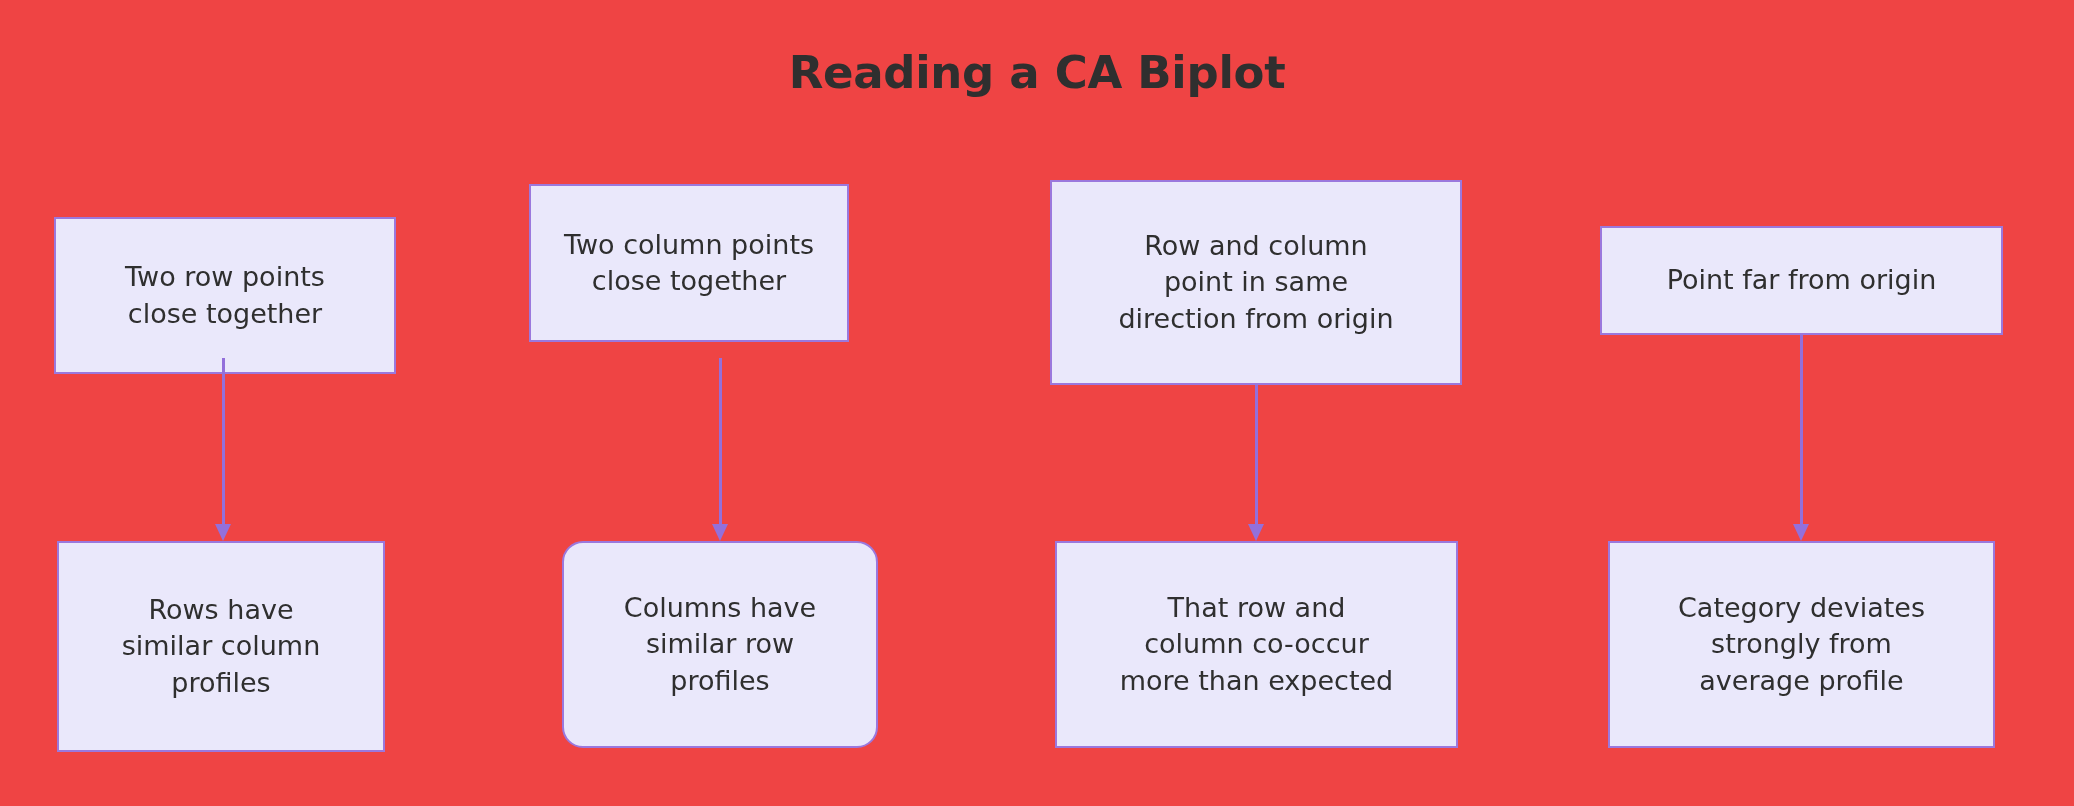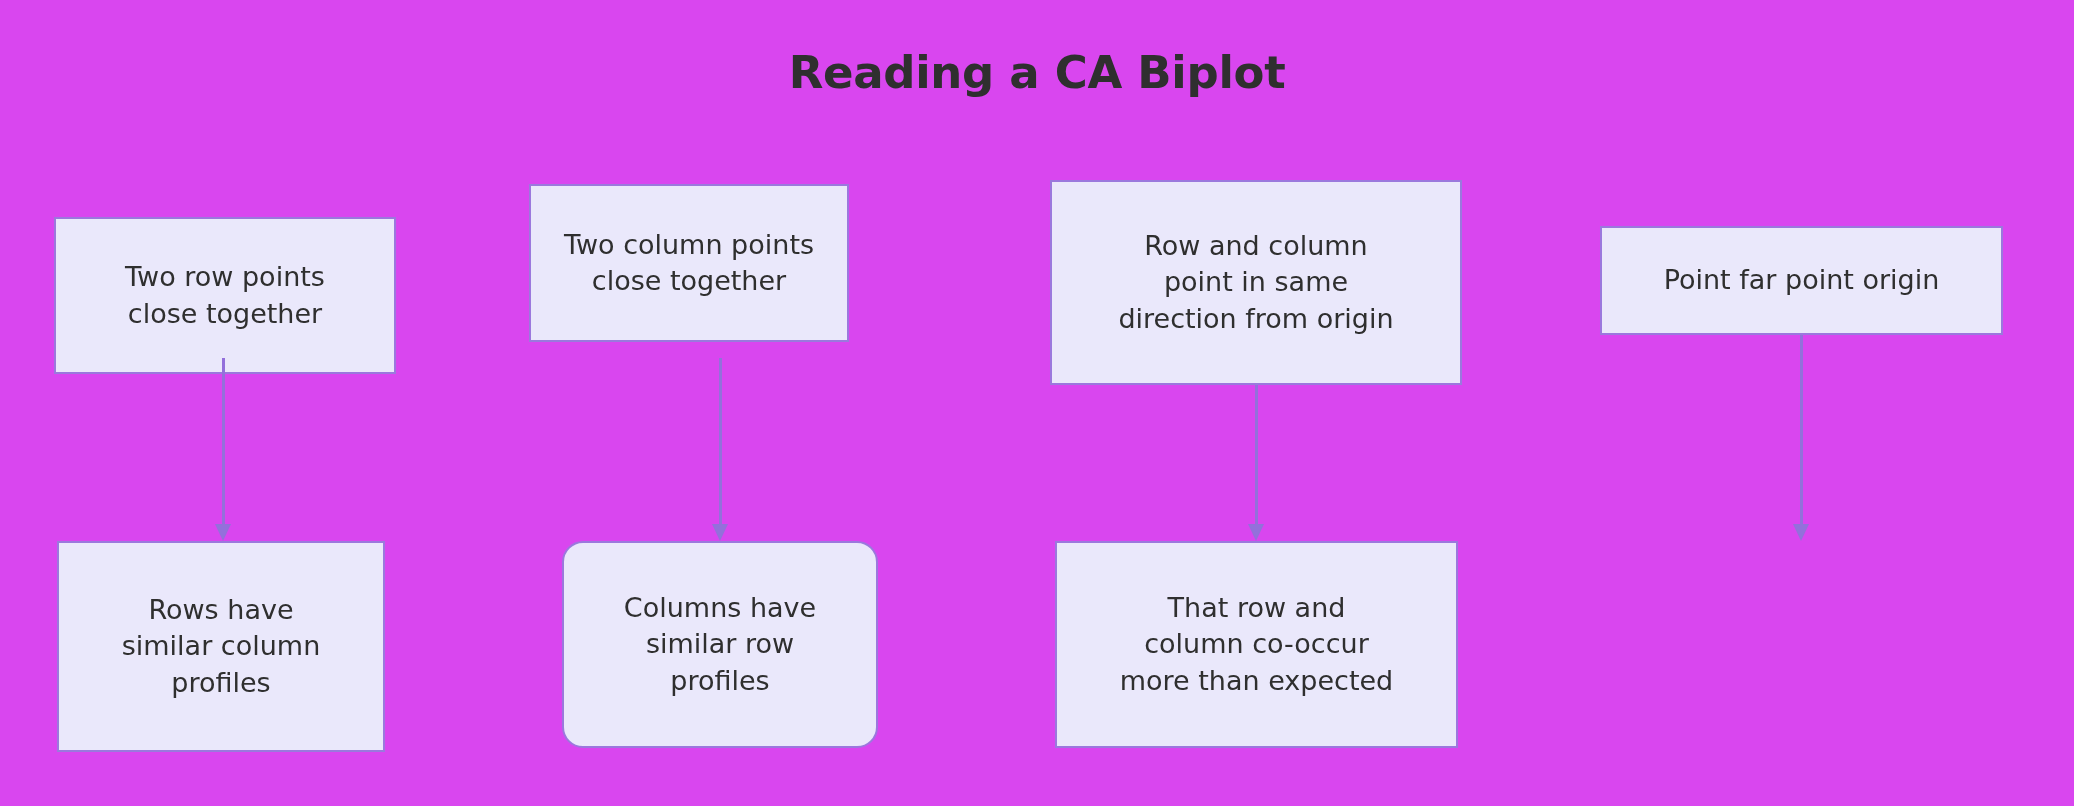--- a/index.html
+++ b/index.html
@@ -8,21 +8,21 @@
     padding: 0;
     background: #ffffff;
   }
   body {
     font-family: "DejaVu Sans", "Liberation Sans", sans-serif;
   }
   #canvas {
     position: relative;
     width: 2074px;
     height: 806px;
-    background: #d946ef;
+    background: #ef4444;
     overflow: hidden;
   }
   #page-title {
     position: absolute;
     left: 0;
     top: 46px;
     width: 2074px;
     text-align: center;
     font-size: 45px;
     font-weight: bold;
@@ -123,21 +123,24 @@
 
   <div class="connector" id="arrow-c3">
     <div class="stem" style="height:139px"></div>
     <div class="head" style="top:139px"></div>
   </div>
 
   <div class="node" id="node-c3-bottom">That row and
 column co-occur
 more than expected</div>
 
-  <div class="node" id="node-c4-top">Point far point origin</div>
+  <div class="node" id="node-c4-top">Point far from origin</div>
 
   <div class="connector" id="arrow-c4">
     <div class="stem" style="height:189px"></div>
     <div class="head" style="top:189px"></div>
   </div>
 
+  <div class="node" id="node-c4-bottom">Category deviates
+strongly from
+average profile</div>
 
 </div>
 
 </body></html>

